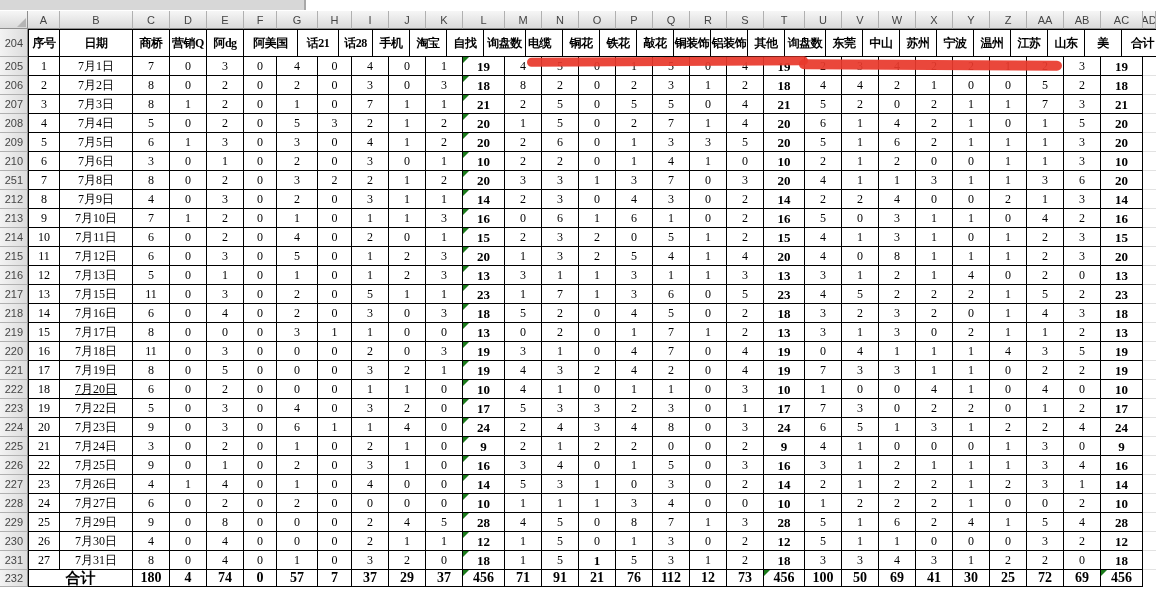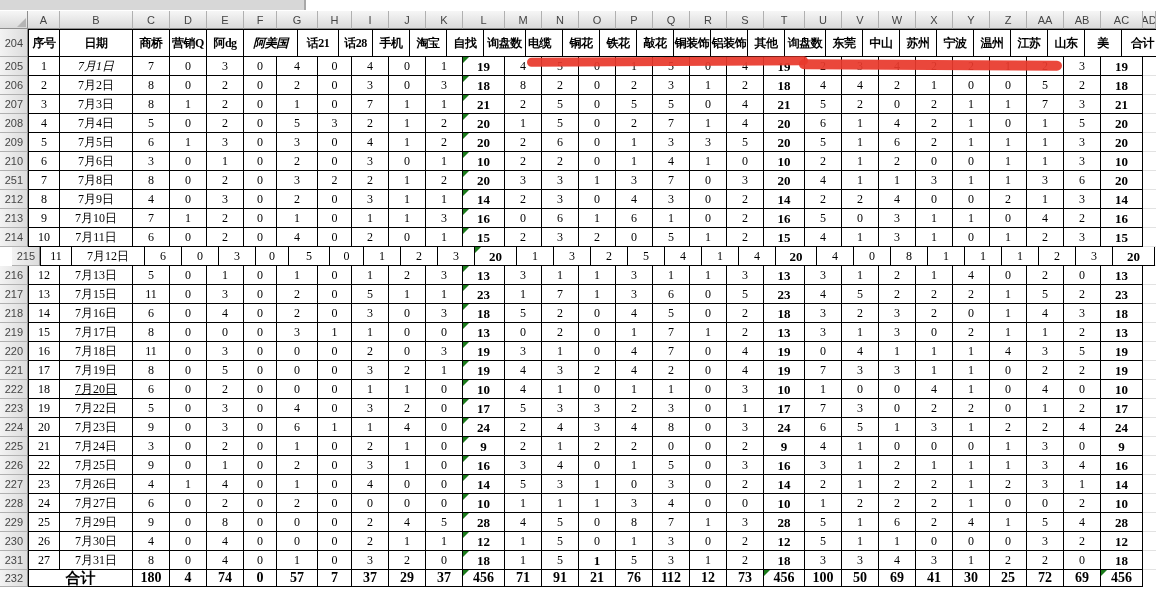--- a/index.html
+++ b/index.html
@@ -92,21 +92,21 @@
       <div class="ch" style="width: 13px;">AD</div>
     </div>
   <div id="sheet">
       <div class="row" style="height: 28px;">
         <div class="gut">204</div>
         <div class="c hd first" style="width: 32px;">序号</div>
         <div class="c hd" style="width: 73px;">日期</div>
         <div class="c hd" style="width: 37px;">商桥</div>
         <div class="c hd" style="width: 37px;">营销Q</div>
         <div class="c hd" style="width: 37px;">阿dg</div>
-        <div class="c hd" style="width: 54px; font-style: italic;">阿美国</div>
+        <div class="c hd" style="width: 54px;">阿美国</div>
         <div class="c hd" style="width: 41px;">话21</div>
         <div class="c hd" style="width: 34px;">话28</div>
         <div class="c hd" style="width: 37px;">手机</div>
         <div class="c hd" style="width: 37px;">淘宝</div>
         <div class="c hd" style="width: 37px;">自找</div>
         <div class="c hd" style="width: 42px;">询盘数</div>
         <div class="c hd hleft" style="width: 37px;">电缆</div>
         <div class="c hd" style="width: 37px;">铜花</div>
         <div class="c hd" style="width: 37px;">铁花</div>
         <div class="c hd" style="width: 37px;">敲花</div>
@@ -121,21 +121,21 @@
         <div class="c hd" style="width: 37px;">温州</div>
         <div class="c hd" style="width: 37px;">江苏</div>
         <div class="c hd" style="width: 37px;">山东</div>
         <div class="c hd" style="width: 37px;">美</div>
         <div class="c hd" style="width: 42px;">合计</div>
         <div class="pad" style="width: 13px;"></div>
       </div>
       <div class="row" style="height: 19px;">
         <div class="gut">205</div>
         <div class="c first" style="width: 32px;">1</div>
-        <div class="c" style="width: 73px; font-style: italic;">7月1日</div>
+        <div class="c" style="width: 73px;">7月1日</div>
         <div class="c" style="width: 37px;">7</div>
         <div class="c" style="width: 37px;">0</div>
         <div class="c" style="width: 37px;">3</div>
         <div class="c" style="width: 33px;">0</div>
         <div class="c" style="width: 41px;">4</div>
         <div class="c" style="width: 34px;">0</div>
         <div class="c" style="width: 37px;">4</div>
         <div class="c" style="width: 37px;">0</div>
         <div class="c" style="width: 37px;">1</div>
         <div class="c b tri" style="width: 42px;">19<i></i></div>
@@ -448,21 +448,21 @@
         <div class="c" style="width: 37px;">1</div>
         <div class="c" style="width: 37px;">3</div>
         <div class="c" style="width: 37px;">1</div>
         <div class="c" style="width: 37px;">0</div>
         <div class="c" style="width: 37px;">1</div>
         <div class="c" style="width: 37px;">2</div>
         <div class="c" style="width: 37px;">3</div>
         <div class="c b" style="width: 42px;">15</div>
         <div class="pad" style="width: 13px;"></div>
       </div>
-      <div class="row" style="height: 19px; margin-left: 12px;">
+      <div class="row" style="height: 19px;">
         <div class="gut">215</div>
         <div class="c first" style="width: 32px;">11</div>
         <div class="c" style="width: 73px;">7月12日</div>
         <div class="c" style="width: 37px;">6</div>
         <div class="c" style="width: 37px;">0</div>
         <div class="c" style="width: 37px;">3</div>
         <div class="c" style="width: 33px;">0</div>
         <div class="c" style="width: 41px;">5</div>
         <div class="c" style="width: 34px;">0</div>
         <div class="c" style="width: 37px;">1</div>

